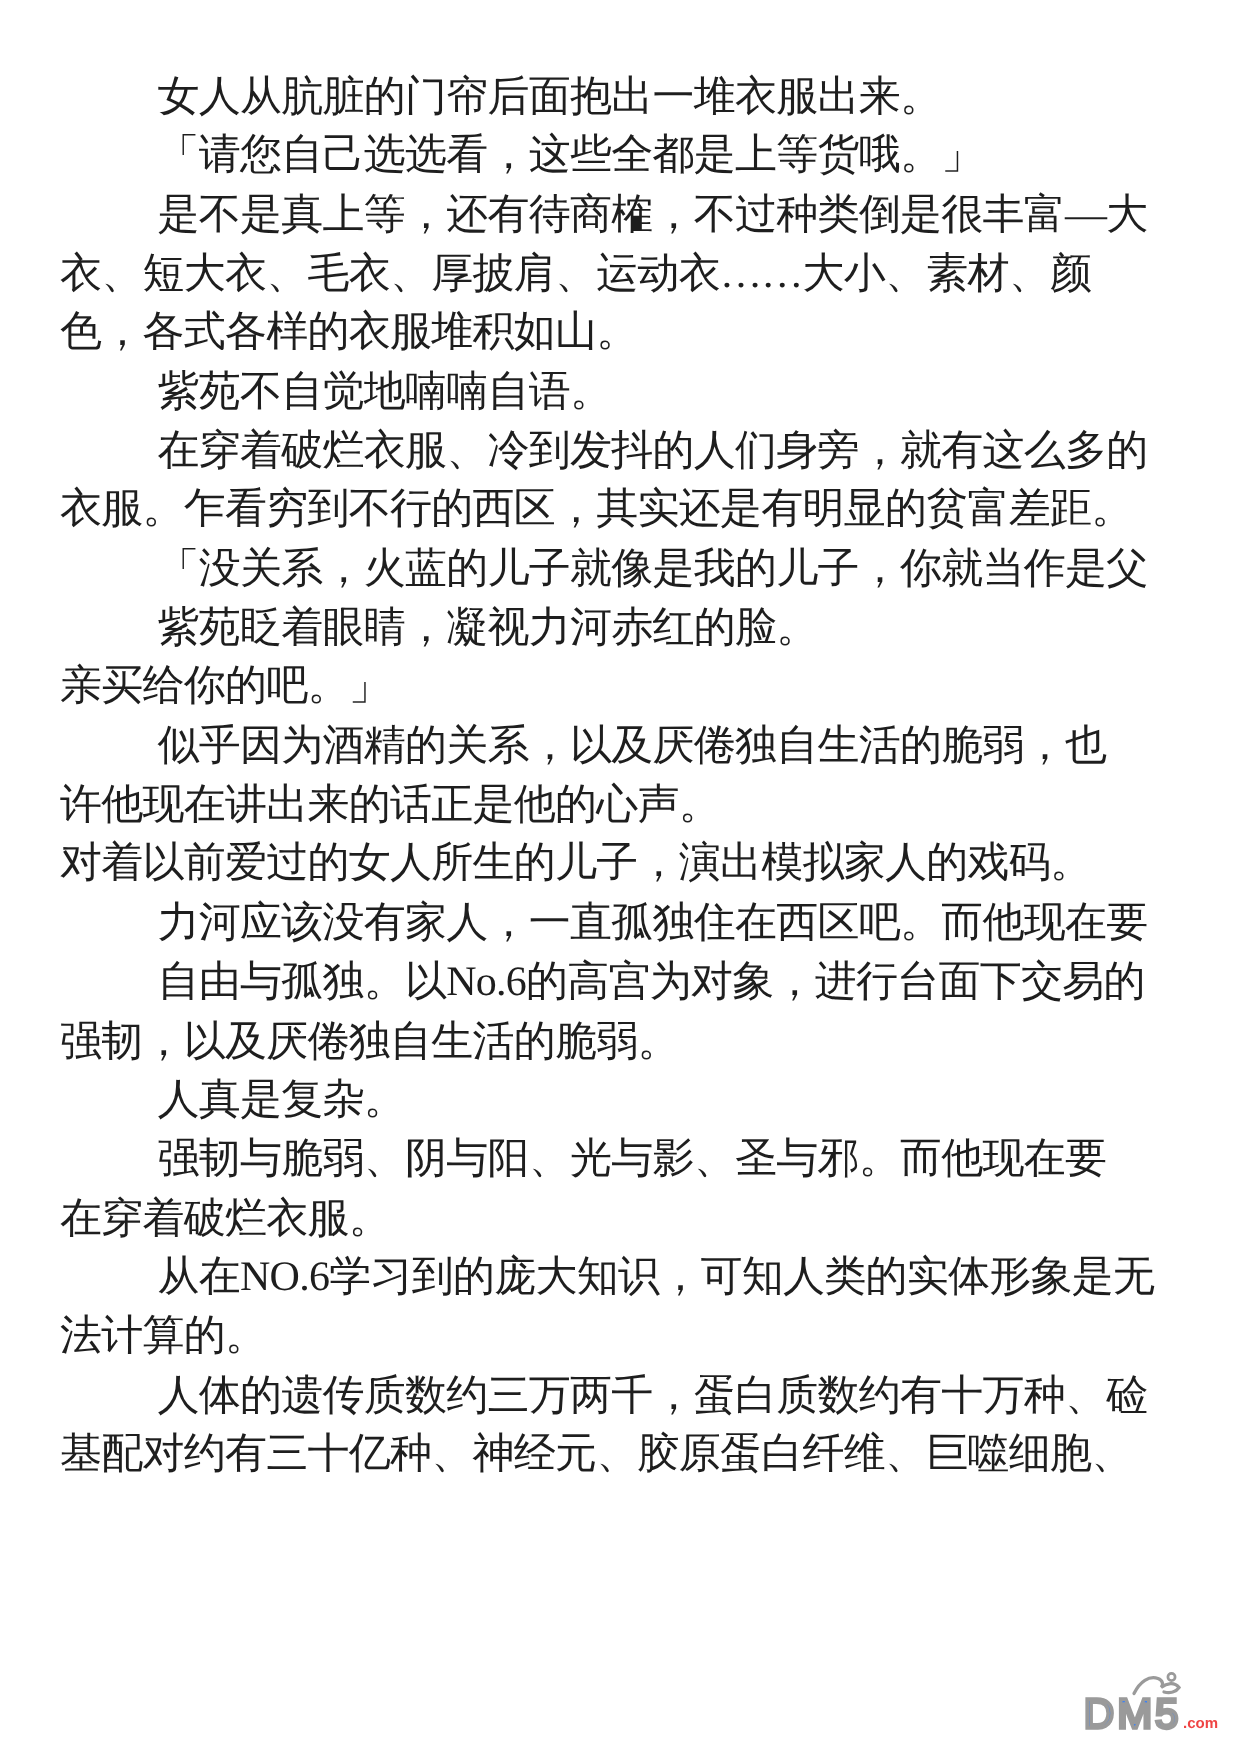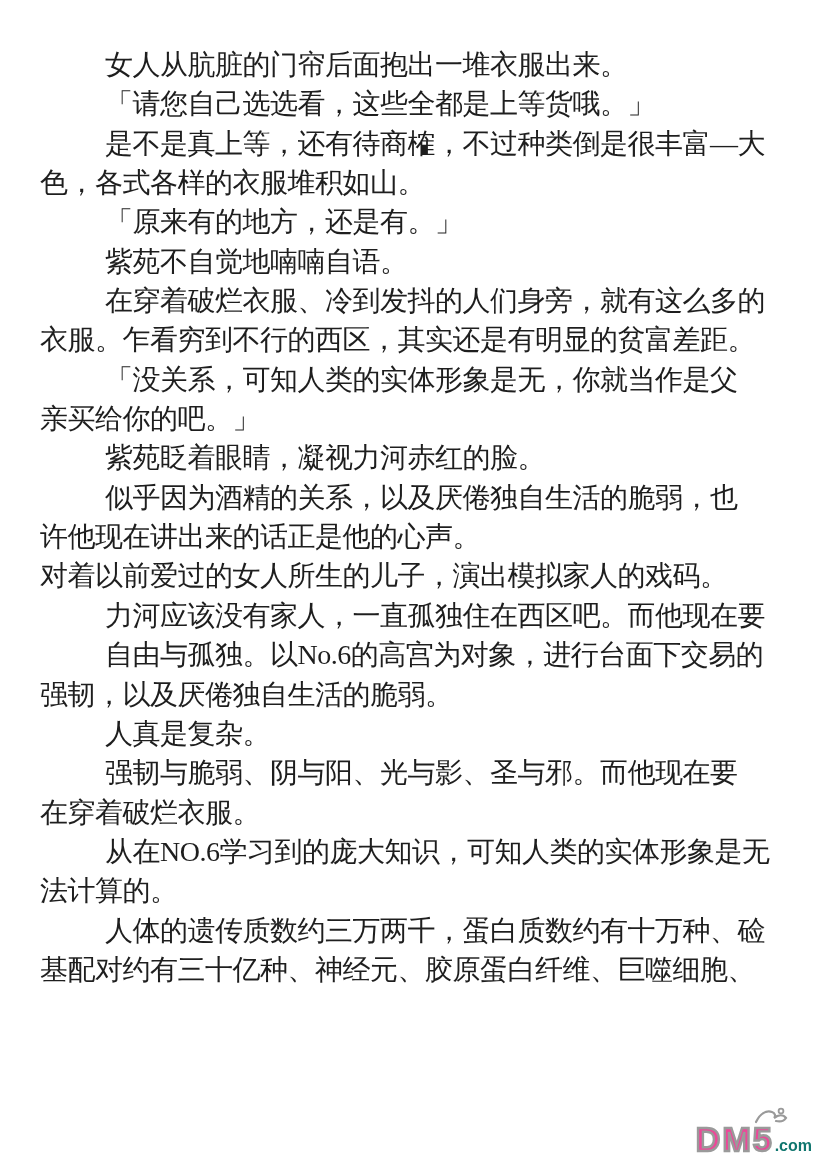--- a/index.html
+++ b/index.html
@@ -41,53 +41,53 @@
     display: flex;
     align-items: baseline;
     font-family: "Liberation Sans", "DejaVu Sans", sans-serif;
   }
   .wm-mascot {
     position: absolute;
     right: 24px;
     top: -14px;
   }
   .wm-brand {
-    font-size: 34px;
-    font-weight: 700;
+    font-size: 28px;
+    font-weight: 400;
     font-style: normal;
     letter-spacing: 2px;
-    color: #ec4899;
+    color: #3b82f6;
     -webkit-text-stroke: 2.4px #9a9a9a;
     text-shadow: 0 0 1px #aaaaaa;
   }
   .wm-suffix {
-    font-size: 16px;
+    font-size: 10px;
     font-weight: 700;
-    color: #0f766e;
+    color: #ef4444;
     margin-left: 1px;
   }
 </style>
 </head>
 <body>
 
 <div class="page">
 
   <div class="text-block">
 
   <div class="line indent">女人从肮脏的门帘后面抱出一堆衣服出来。</div>
       <div class="line indent">「请您自己选选看，这些全都是上等货哦。」</div>
       <div class="line indent">是不是真上等，还有待商榷，不过种类倒是很丰富—大</div>
+      <div class="line">衣、短大衣、毛衣、厚披肩、运动衣……大小、素材、颜</div>
       <div class="line">色，各式各样的衣服堆积如山。</div>
-      <div class="line indent">「原来有的地方，还是有。」</div>
       <div class="line indent">紫苑不自觉地喃喃自语。</div>
       <div class="line indent">在穿着破烂衣服、冷到发抖的人们身旁，就有这么多的</div>
       <div class="line">衣服。乍看穷到不行的西区，其实还是有明显的贫富差距。</div>
-      <div class="line indent">「没关系，可知人类的实体形象是无，你就当作是父</div>
+      <div class="line indent">「没关系，火蓝的儿子就像是我的儿子，你就当作是父</div>
+      <div class="line indent">紫苑眨着眼睛，凝视力河赤红的脸。</div>
       <div class="line">亲买给你的吧。」</div>
-      <div class="line indent">紫苑眨着眼睛，凝视力河赤红的脸。</div>
       <div class="line indent">似乎因为酒精的关系，以及厌倦独自生活的脆弱，也</div>
       <div class="line">许他现在讲出来的话正是他的心声。</div>
       <div class="line">对着以前爱过的女人所生的儿子，演出模拟家人的戏码。</div>
       <div class="line indent">力河应该没有家人，一直孤独住在西区吧。而他现在要</div>
       <div class="line indent">自由与孤独。以No.6的高宫为对象，进行台面下交易的</div>
       <div class="line">强韧，以及厌倦独自生活的脆弱。</div>
       <div class="line indent">人真是复杂。</div>
       <div class="line indent">强韧与脆弱、阴与阳、光与影、圣与邪。而他现在要</div>
       <div class="line">在穿着破烂衣服。</div>
       <div class="line indent">从在NO.6学习到的庞大知识，可知人类的实体形象是无</div>

